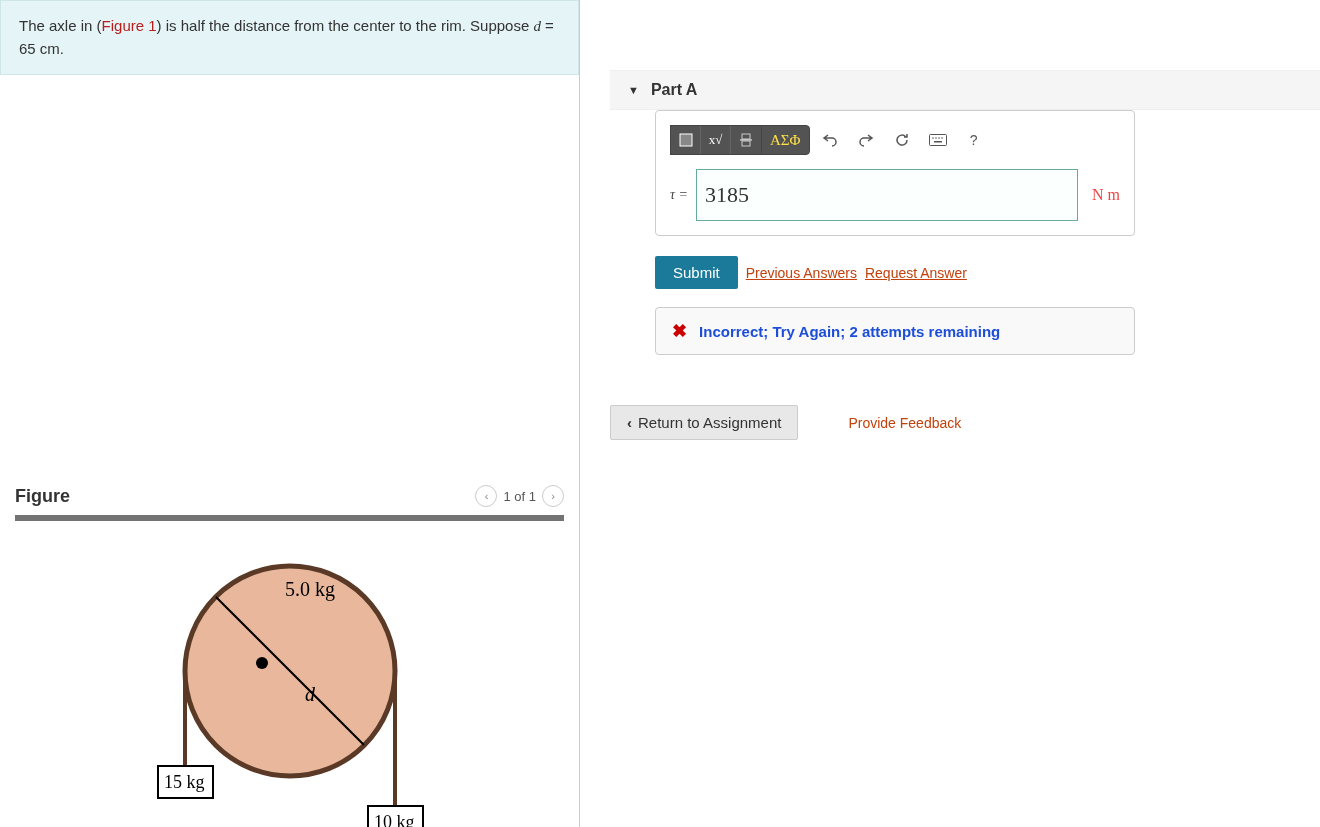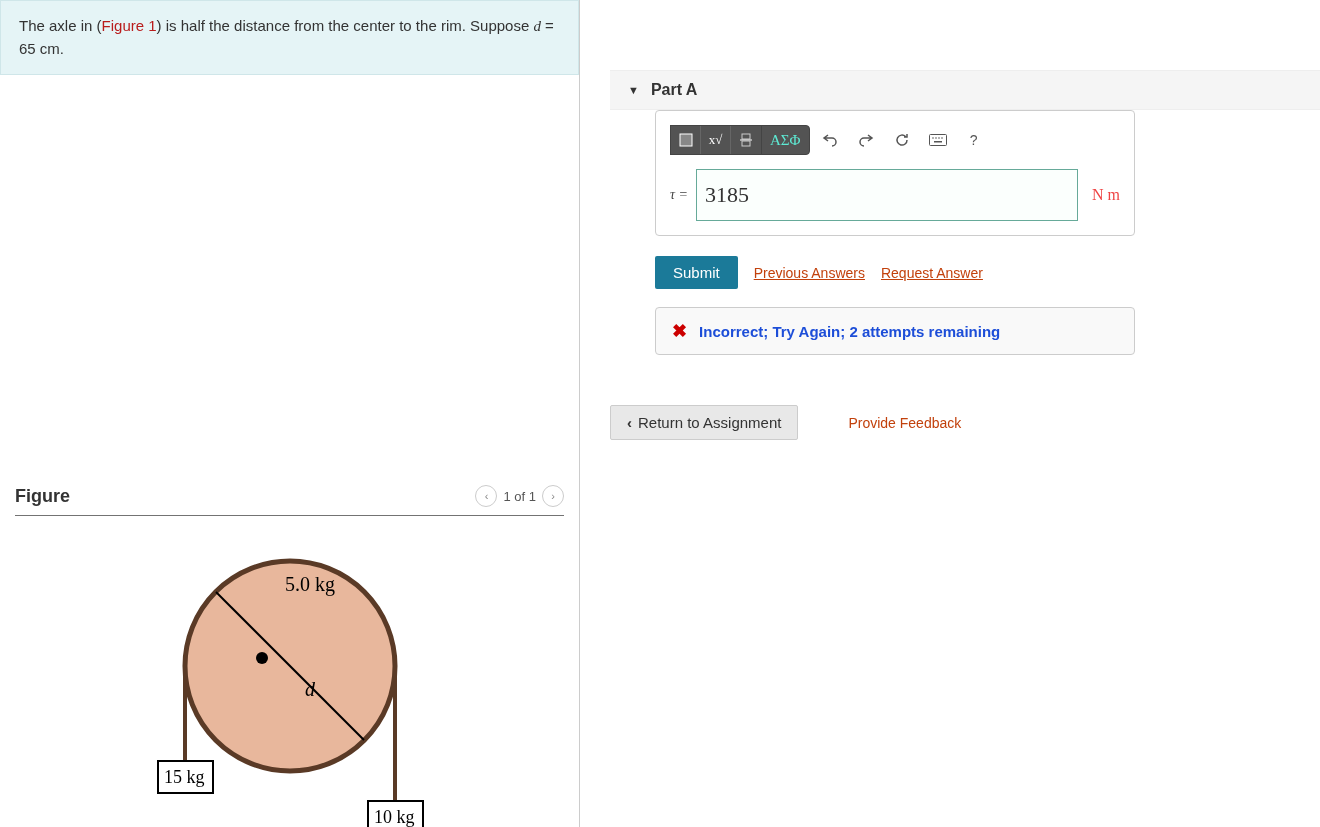--- a/index.html
+++ b/index.html
@@ -4,40 +4,40 @@
 <style>
   * { box-sizing: border-box; }
   body { margin: 0; font-family: Arial, Helvetica, sans-serif; font-size: 14px; color: #333; background: #fff; }
   .container { display: flex; width: 1320px; height: 827px; }
   .left-pane { width: 580px; border-right: 1px solid #ccc; padding: 0; position: relative; }
   .right-pane { flex: 1; padding: 0 0 0 30px; }
   .problem-box { background: #e5f4f6; border: 1px solid #cfe6e9; padding: 14px 18px; margin: 0; font-size: 15px; line-height: 1.5; }
   .problem-box .figlink { color: #b91c1c; }
   .problem-box em { font-family: 'Times New Roman', serif; font-style: italic; }
   .figure-section { margin-top: 410px; padding: 0 15px; }
-  .figure-header { display: flex; justify-content: space-between; align-items: center; border-bottom: 1px solid #737373; padding-bottom: 8px; }
+  .figure-header { display: flex; justify-content: space-between; align-items: center; border-bottom: 6px solid #737373; padding-bottom: 8px; }
   .figure-title { font-size: 18px; font-weight: bold; color: #333; }
   .pager { display: flex; align-items: center; gap: 6px; font-size: 13px; color: #555;}
   .pager-btn { width: 22px; height: 22px; border: 1px solid #ccc; border-radius: 50%; background: #fff; display:flex; align-items:center; justify-content:center; color:#888; cursor:pointer; font-size:11px;}
   .figure-image { display:flex; justify-content:center; padding-top:20px;}
   .part-header { background: #f5f5f5; padding: 10px 18px; font-size: 16px; font-weight:bold; border-top:1px solid #eee; border-bottom:1px solid #eee; margin-top: 70px; display:flex; align-items:center; gap:12px;}
   .part-header .caret { font-size:11px; color:#333;}
   .question-text { padding: 22px 18px 18px 45px; font-size: 15px; }
   .answer-box { margin: 0 0 0 45px; border: 1px solid #ccc; border-radius: 4px; width: 480px; padding: 14px; }
   .toolbar { display:flex; align-items:center; gap:0; margin-bottom: 14px;}
   .toolbar .dark { background:#535353; border:1px solid #444; height:30px; display:flex; align-items:center;}
   .toolbar .dark .tb-btn { width:30px; height:28px; display:flex; align-items:center; justify-content:center; color:#fff; border-right:1px solid #666; font-size:13px;}
   .toolbar .dark .tb-btn:last-child{border-right:none;}
-  .toolbar .greek { background:#535353; color:#5eead4; border:1px solid #444; height:30px; padding: 0 8px; display:flex; align-items:center; font-family: 'Times New Roman', serif; font-size:15px; margin-left:-1px; border-bottom-right-radius:4px; border-top-right-radius:4px;}
+  .toolbar .greek { background:#535353; color:#fde047; border:1px solid #444; height:30px; padding: 0 8px; display:flex; align-items:center; font-family: 'Times New Roman', serif; font-size:15px; margin-left:-1px; border-bottom-right-radius:4px; border-top-right-radius:4px;}
   .toolbar .light-btn { width:32px; height:30px; display:flex; align-items:center; justify-content:center; color:#555; cursor:pointer; margin-left:4px;}
   .input-row { display:flex; align-items:center; gap:8px;}
   .tau { font-family:'Times New Roman', serif; font-style:italic; font-size:14px; color:#444;}
   .answer-input { flex:1; height:52px; border:1px solid #6a9; font-family:'Times New Roman', serif; font-size:22px; padding: 2px 8px; background:#fbfffd; color:#333;}
   .unit { font-family:'Times New Roman', serif; font-size:16px; color:#ef4444; margin-left:6px;}
-  .actions { margin: 20px 0 0 45px; display:flex; align-items:center; gap:16px;}
+  .actions { margin: 20px 0 0 45px; display:flex; align-items:center; gap:8px;}
   .submit-btn { background:#1b7a99; color:#fff; border:none; padding: 8px 18px; font-size:15px; border-radius:2px; cursor:pointer;}
   .link { color:#c2410c; text-decoration:underline; font-size:14px; cursor:pointer;}
   .feedback-box { margin: 18px 0 0 45px; border:1px solid #ccc; border-radius:4px; padding: 12px 16px; width:480px; display:flex; align-items:center; gap:12px; background:#f9f9f9;}
   .feedback-box .x-icon { color:#cc0000; font-size:18px; font-weight:bold;}
   .feedback-box .msg { font-weight:bold; font-size:15px; color:#1d4ed8;}
   .bottom-row { margin: 50px 0 0 0; display:flex; align-items:center; gap:28px;}
   .return-btn { background:#e8e8e8; border:1px solid #ccc; padding: 8px 16px; font-size:15px; color:#333; cursor:pointer; display:flex; align-items:center; gap:6px; border-radius:2px;}
   .return-btn .chev{font-weight:bold;}
 </style>
 </head>

